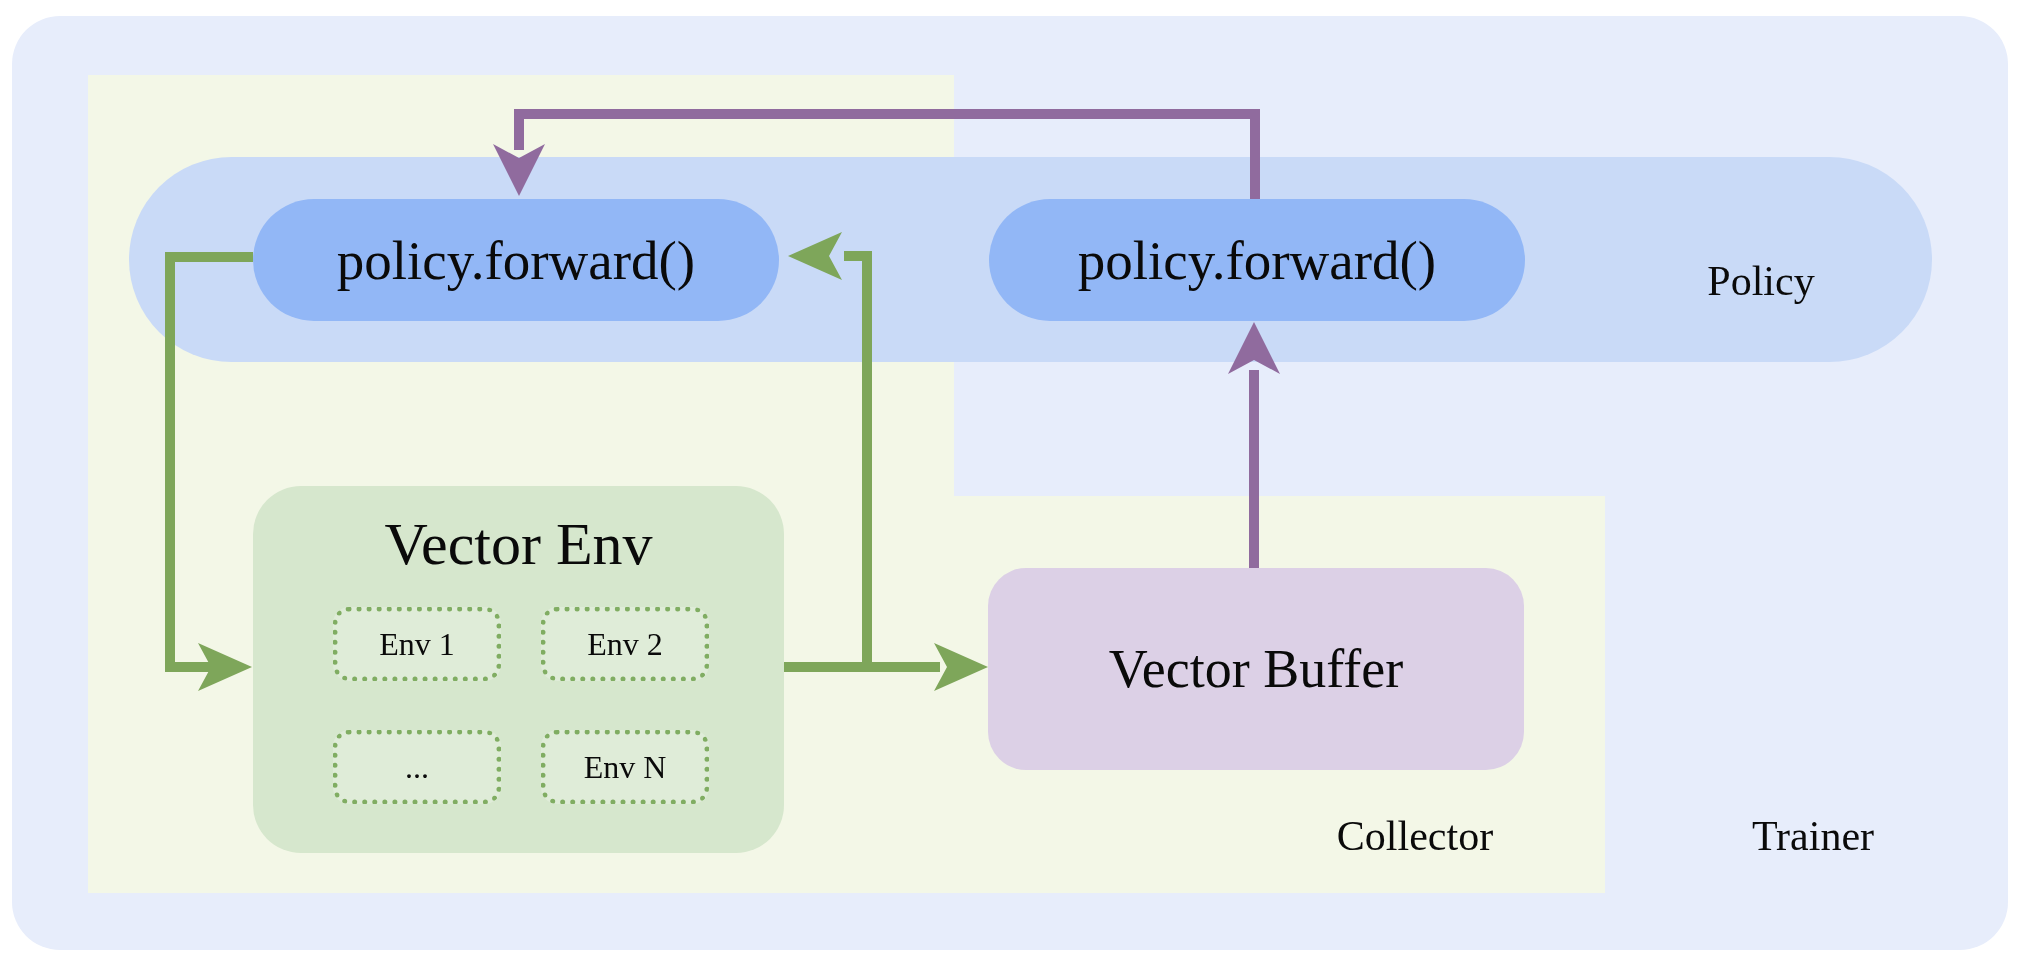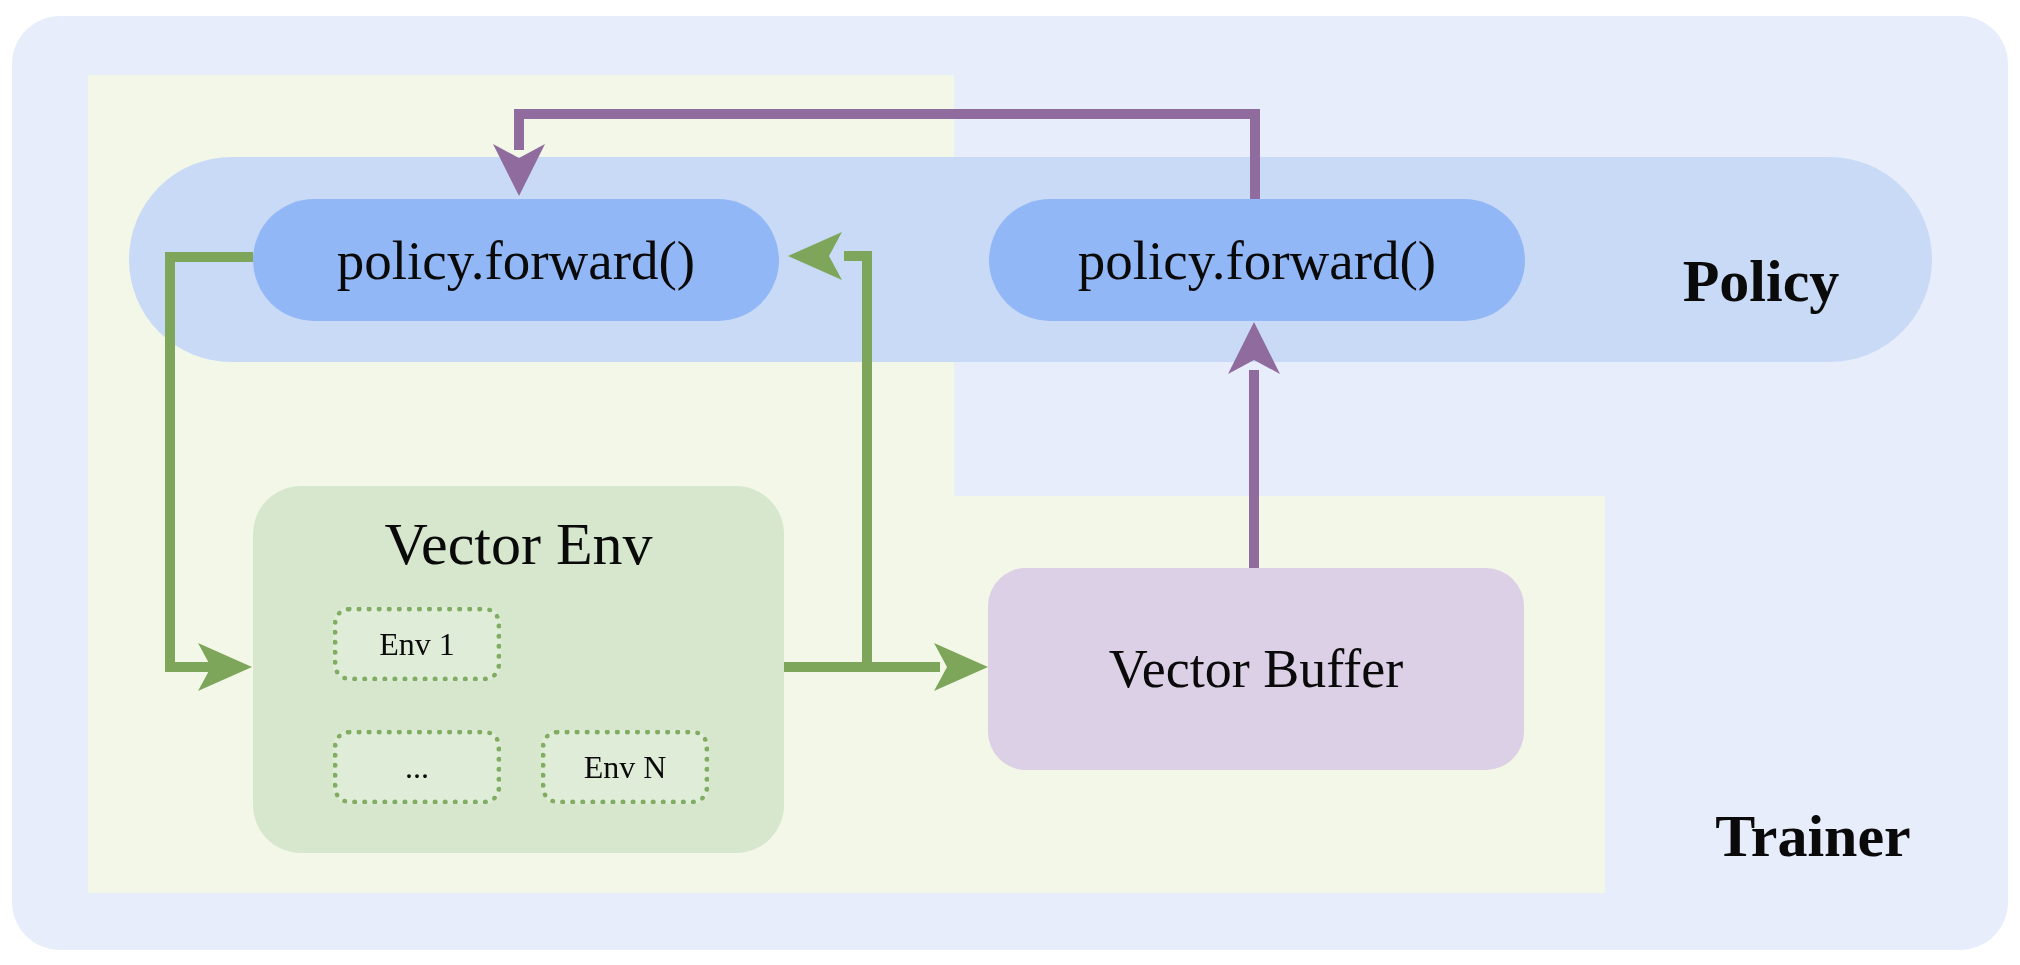--- a/index.html
+++ b/index.html
@@ -50,22 +50,22 @@
     background:var(--pill-fill);
     border-radius:61px;
     display:flex;align-items:center;justify-content:center;
     font-size:55px;
     white-space:nowrap;
   }
   .pill-forward{left:253px;top:199px;width:526px;}
   .pill-update{left:989px;top:199px;width:536px;}
   .region-label{
     transform:translate(-50%,-50%);
-    font-weight:bold;
-    font-size:60px;
+    font-weight:normal;
+    font-size:42px;
     white-space:nowrap;
   }
   .policy-label{left:1761px;top:281px;}
   .collector-label{left:1415px;top:836px;}
   .trainer-label{left:1813px;top:836px;}
   .venv-box{
     left:253px;top:486px;width:531px;height:367px;
     background:var(--env-box-fill);
     border-radius:48px;
   }
@@ -143,27 +143,31 @@
     <span>policy.forward()</span>
   </div>
 
   <div class="abs region-label policy-label">Policy</div>
 
   <div class="abs venv-box">
     <div class="venv-title">Vector Env</div>
     <div class="env-chip chip-1">
       <span>Env 1</span>
     </div>
+    <div class="env-chip chip-2">
+      <span>Env 2</span>
+    </div>
     <div class="env-chip chip-3">
       <span>...</span>
     </div>
     <div class="env-chip chip-4">
       <span>Env N</span>
     </div>
   </div>
 
   <div class="abs buffer-box">
     <span>Vector Buffer</span>
   </div>
 
+  <div class="abs region-label collector-label">Collector</div>
   <div class="abs region-label trainer-label">Trainer</div>
 
 </div>
 
 </body></html>

